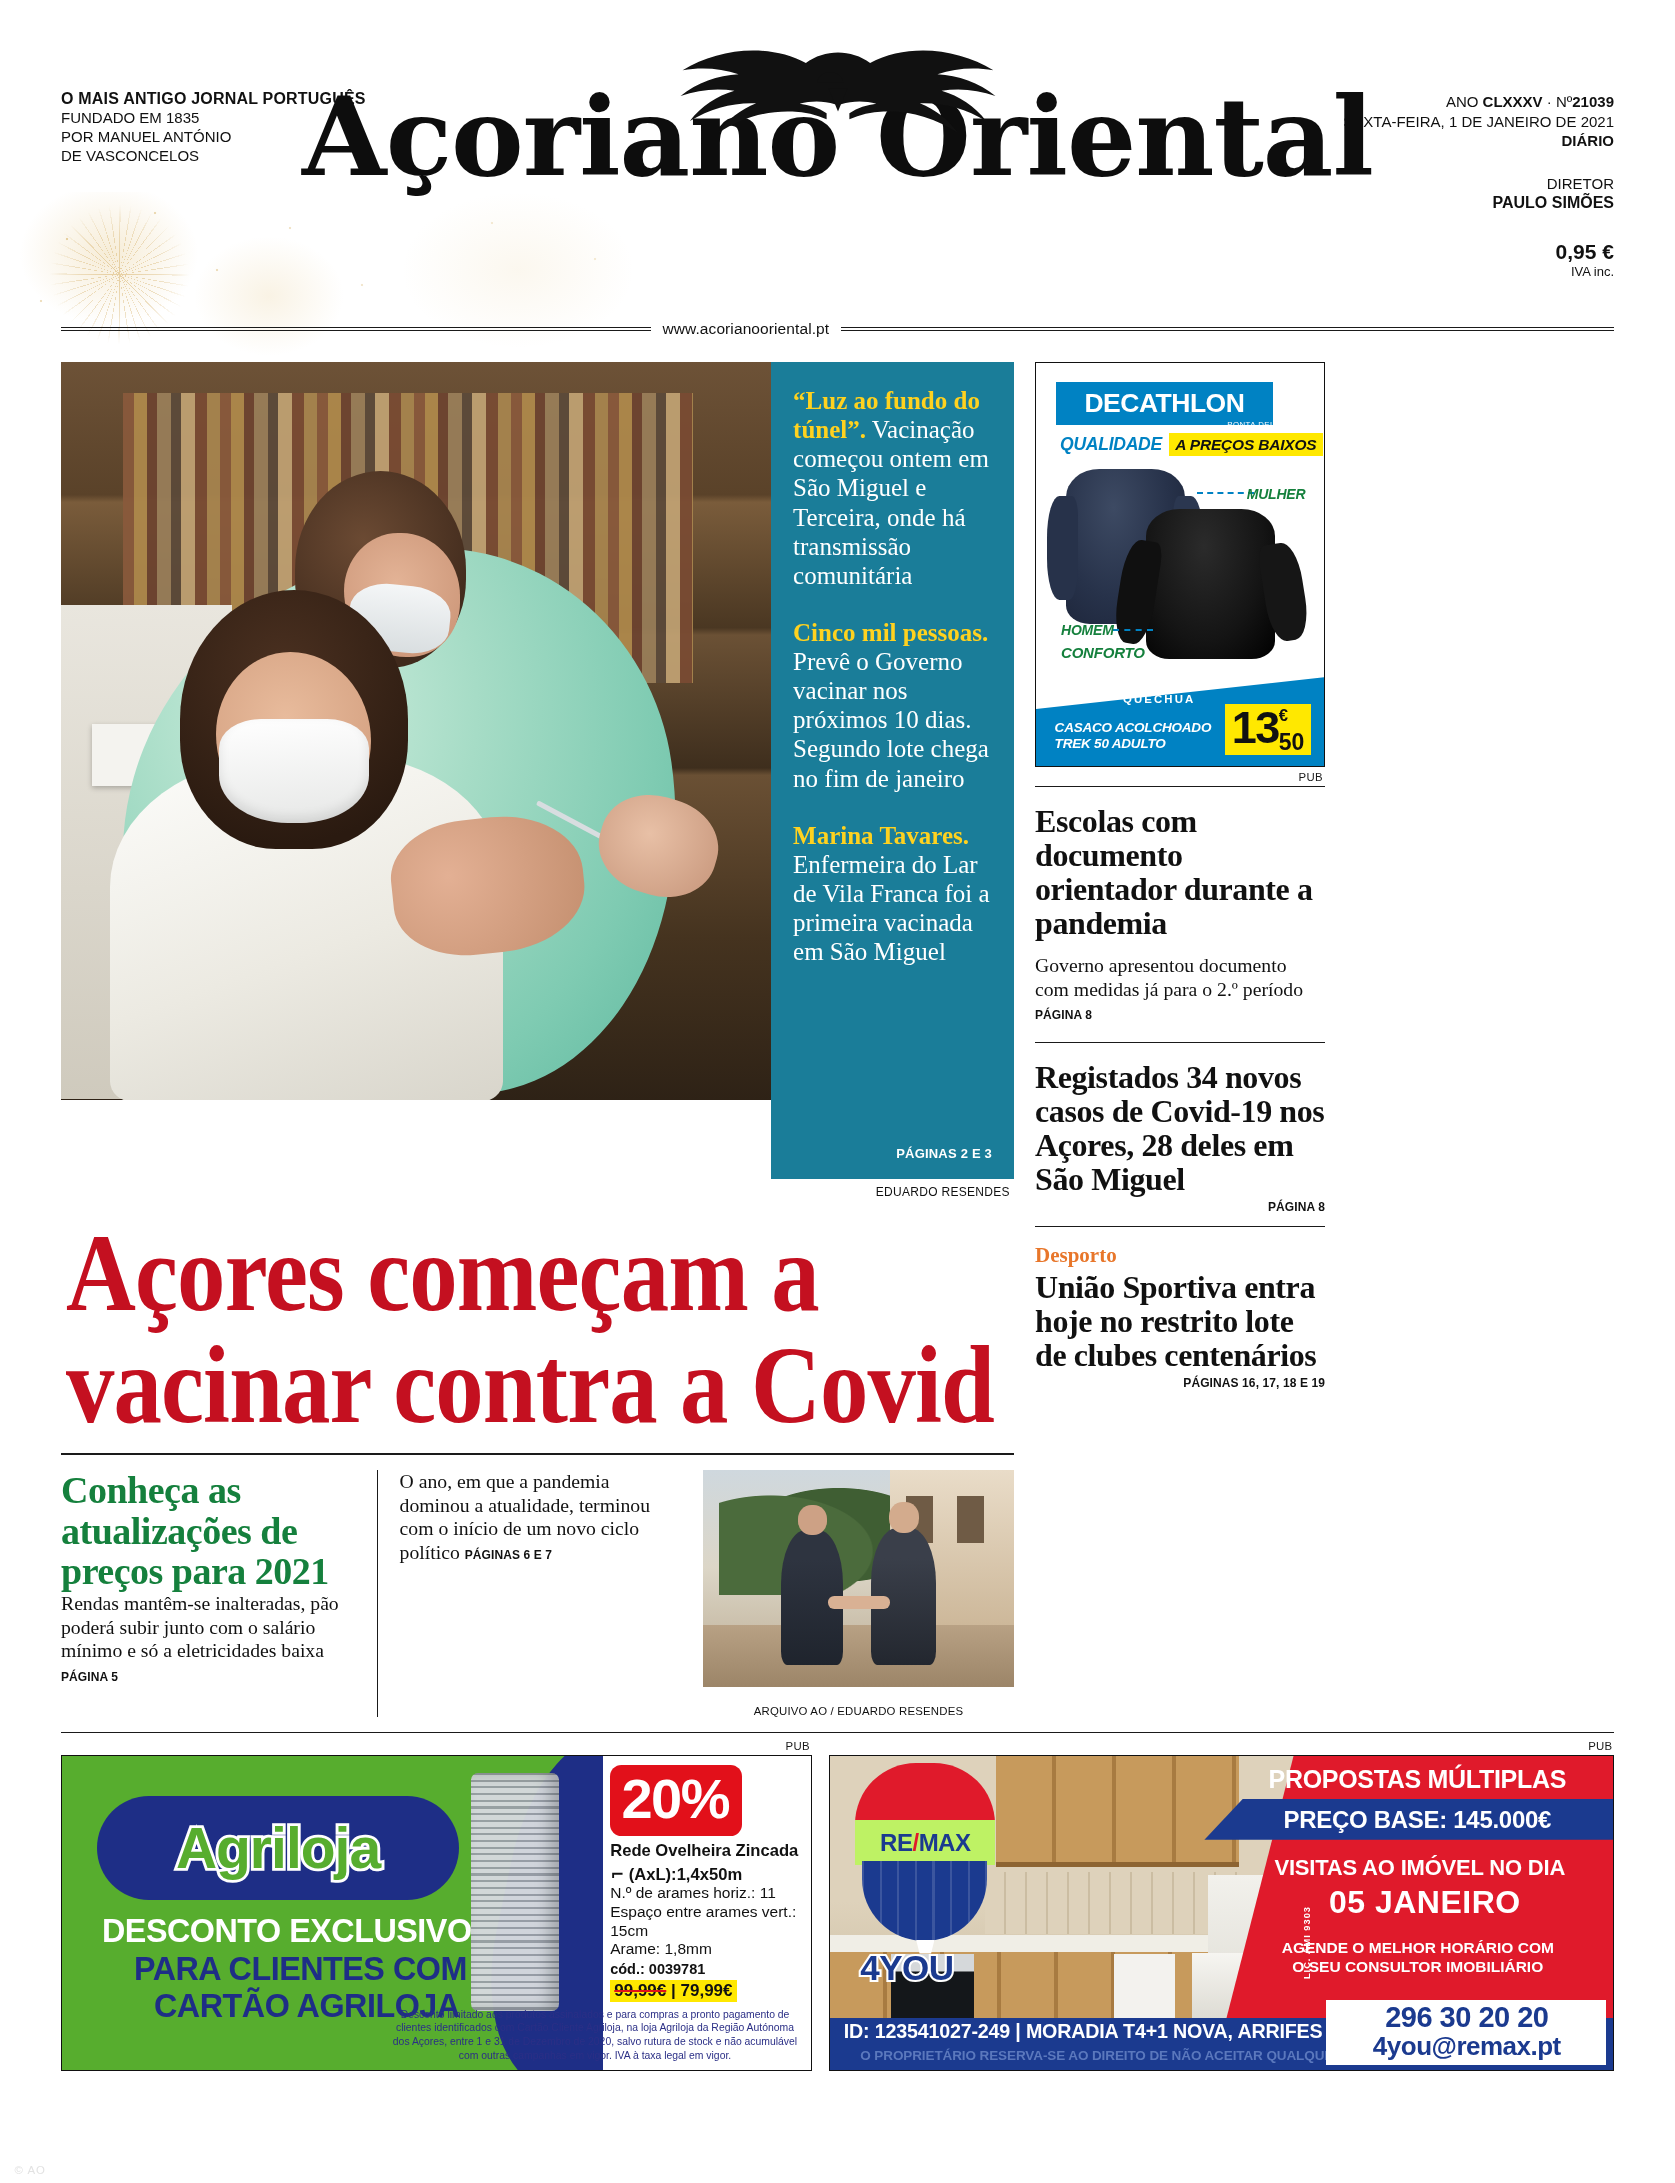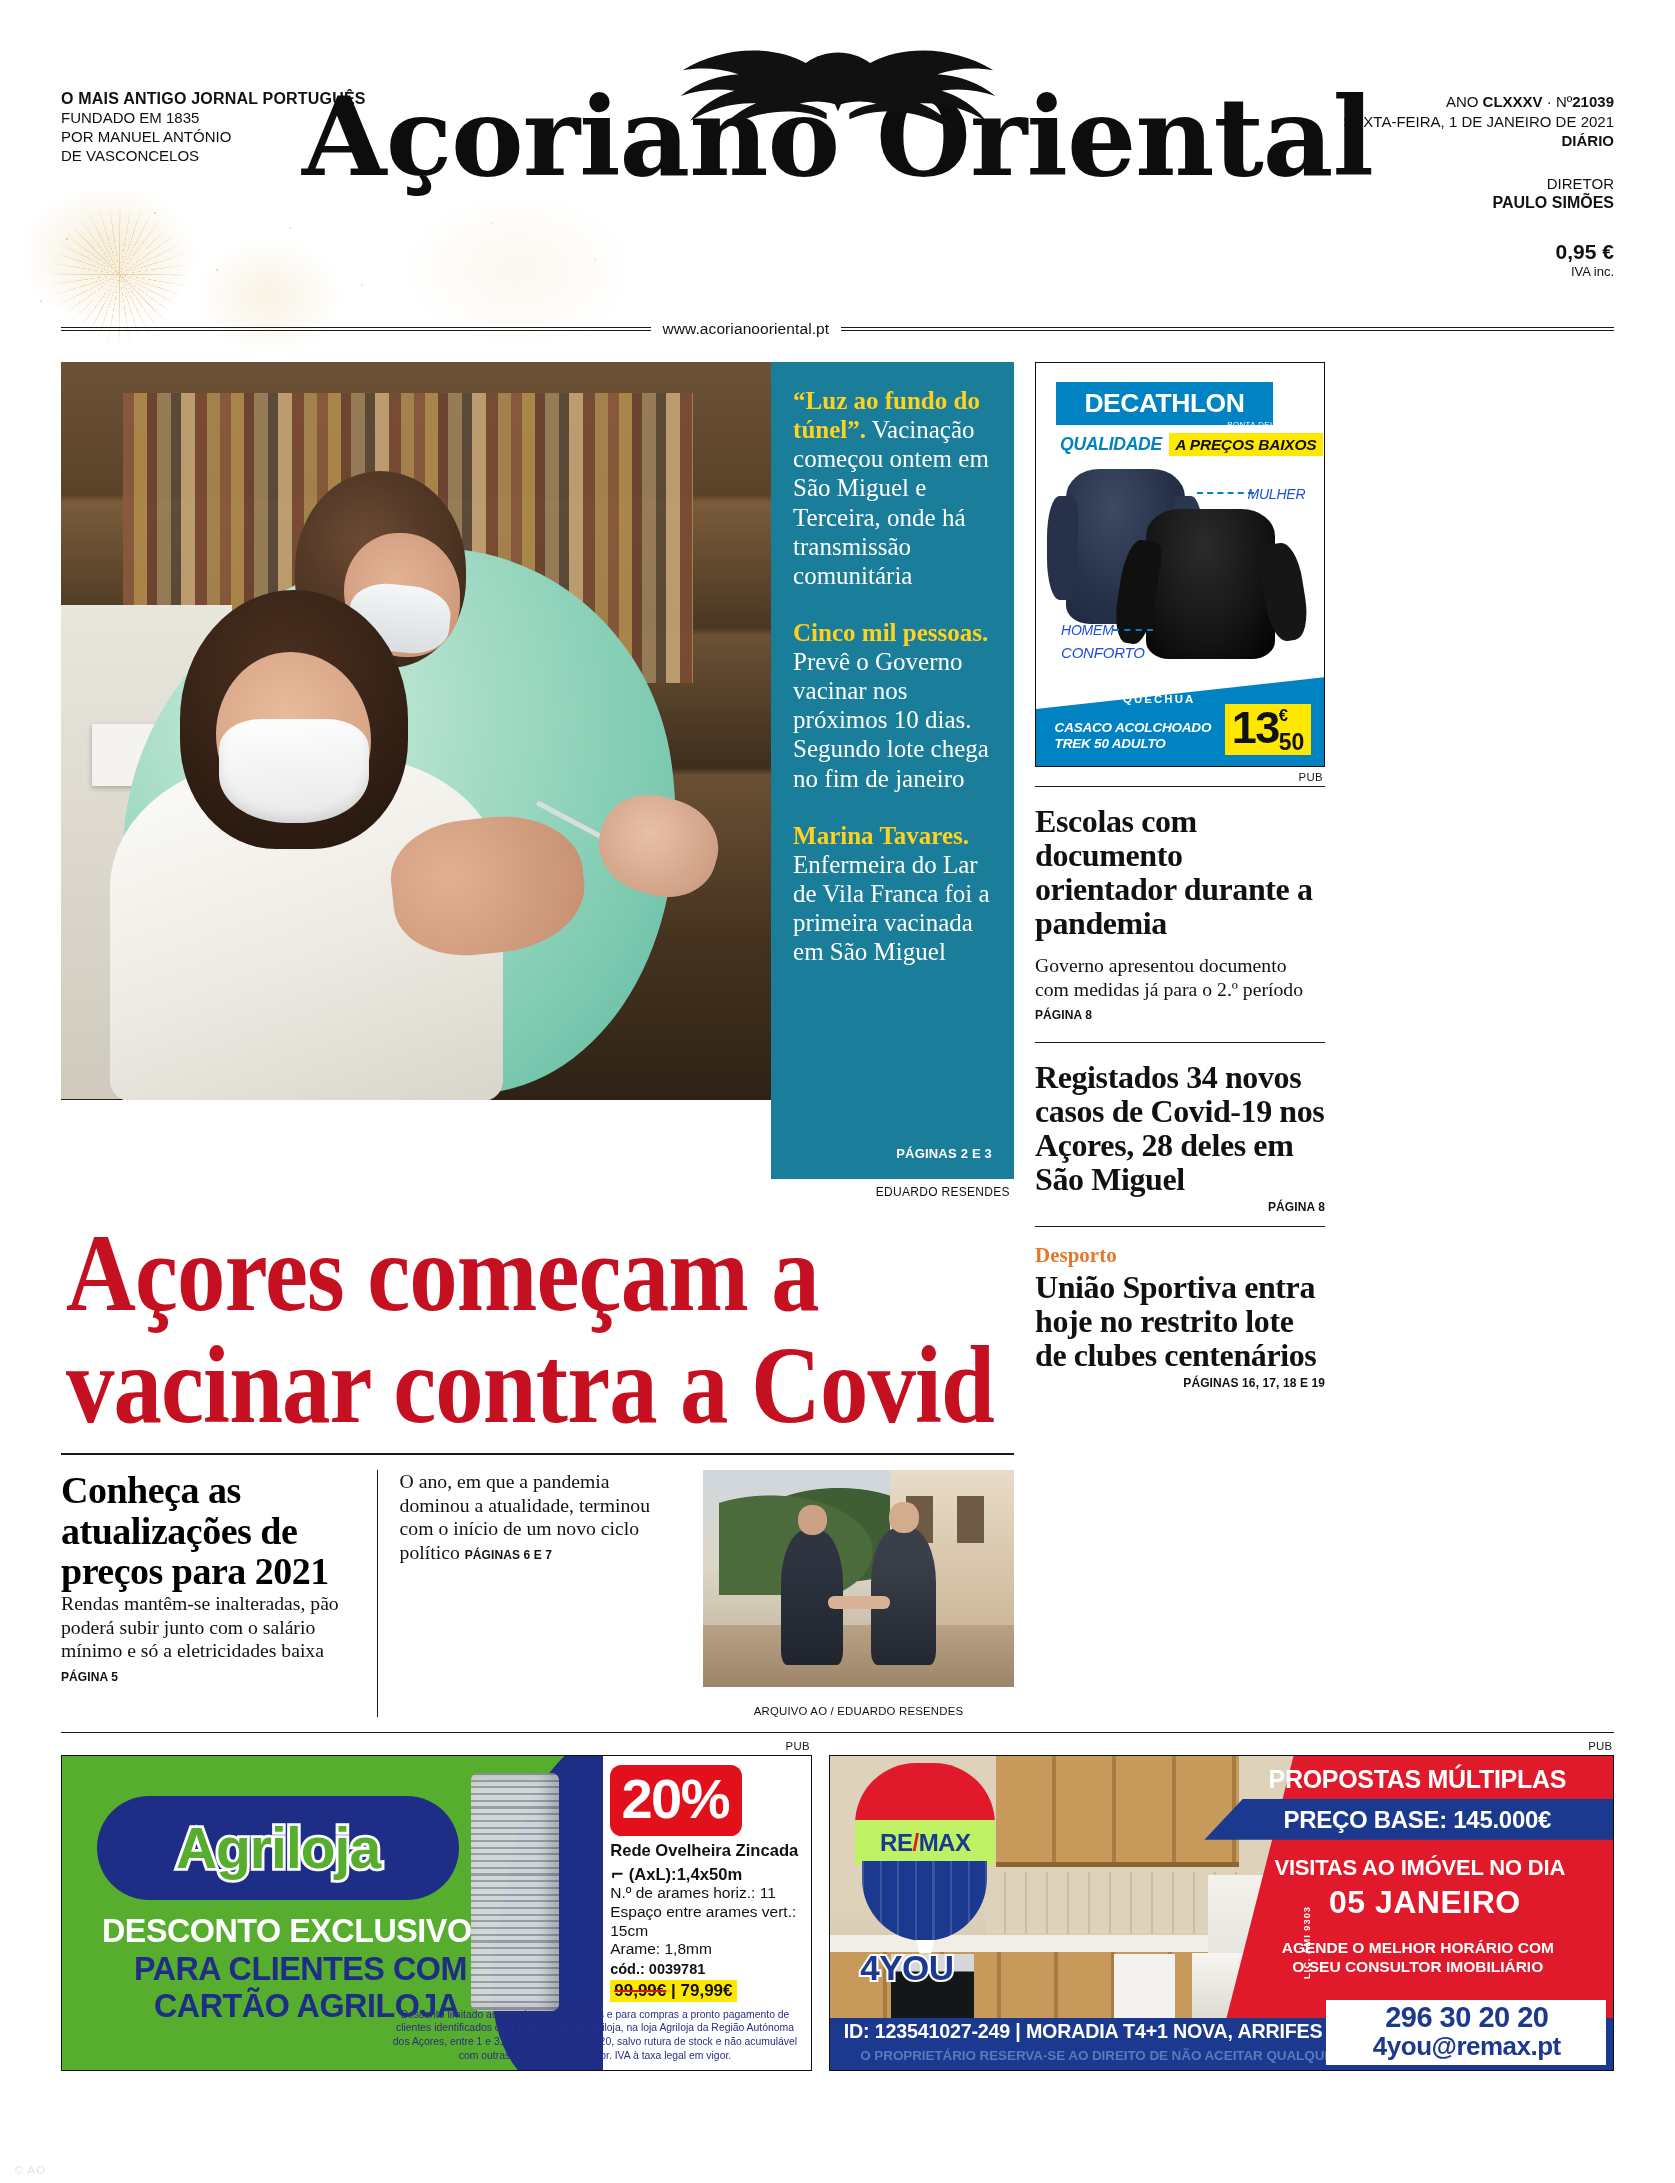--- a/index.html
+++ b/index.html
@@ -203,21 +203,21 @@
   }
   .dk-jacket-w::before{content:"";position:absolute;left:-18.6px;top:27px;width:31px;height:104px;background:#27324a;border-radius:40% 20% 30% 40%;}
   .dk-jacket-w::after{content:"";position:absolute;right:-17.6px;top:27px;width:30px;height:101px;background:#2b3750;border-radius:20% 40% 40% 30%;}
   .dk-jacket-m {
     position:absolute; left:110px; top:146px; width:129px; height:150px;
     background: radial-gradient(ellipse at 45% 25%, #2b2b2b 0%, #141414 60%, #000 100%);
     border-radius: 26% 26% 18% 18% / 18% 18% 12% 12%;
   }
   .dk-jacket-m::before{content:"";position:absolute;left:-27px;top:31px;width:37px;height:104px;background:#101010;border-radius:40% 20% 40% 40%;transform:rotate(9deg);}
   .dk-jacket-m::after{content:"";position:absolute;right:-29px;top:34px;width:40px;height:98px;background:#161616;border-radius:20% 40% 40% 40%;transform:rotate(-9deg);}
-  .dk-lbl { position:absolute; color:#1d4ed8; font-weight:400; font-style:italic; font-size:14px; letter-spacing:-0.2px;}
+  .dk-lbl { position:absolute; color:#15803d; font-weight:700; font-style:italic; font-size:14px; letter-spacing:-0.2px;}
   .dk-mulher { right: 18.6px; top: 123px; }
   .dk-homem { left: 25px; top: 259px; }
   .dk-conf { left: 25px; top: 281px; font-size: 15px; }
   .dk-dash-a { position:absolute; right:70px; top:129px; width:57px; border-top: 2.1px dashed #0082c3; }
   .dk-dash-b { position:absolute; left:77px; top:266px; width:40px; border-top: 2.1px dashed #0082c3; }
   .dk-blue-band {
     position:absolute; left:0; bottom:0; width:290px; height:89px; background:#0082c3;
     clip-path: polygon(0 36%, 100% 0, 100% 100%, 0 100%);
   }
   .dk-quechua { position:absolute; left: 87px; bottom: 61px; color:#fff; font-size:11.4px; letter-spacing:2.1px; font-weight:700;}
@@ -251,21 +251,21 @@
     transform: scaleX(.88); transform-origin: left center;
     margin: 17.6px 0 11.4px 5.2px; width: 1082px;
   }
 
   
   .twoup { display: flex; }
   .twoup .col-a { width: 456px; padding-right: 22px; }
   .twoup .col-b { width: 461px; padding: 0 22px; border-left: 1px solid #1a1a1a; }
   .art-h {
     font-family: "Liberation Serif", serif; font-weight: 700; font-size: 38px;
-    line-height: 1.07; letter-spacing: -0.5px; color:#000000;
+    line-height: 1.07; letter-spacing: -0.5px; color:#15803d;
   }
   .art-h.blue { color: #1a7d99; }
   .art-dek { font-family:"Liberation Serif",serif; font-size: 19.7px; line-height:1.2; margin-top: 0; }
 
   .mini-photo {
     width: 311px; height: 217px; position: relative; overflow: hidden; background:#c9c2b4;
   }
   .mini-photo .sky { position:absolute; inset:0; background: linear-gradient(180deg,#cfd8de 0%, #dcd6c7 45%, #b9a98f 100%); }
   .mini-photo .bldg {
     position:absolute; right:0; top:0; width: 124px; height: 155px;

